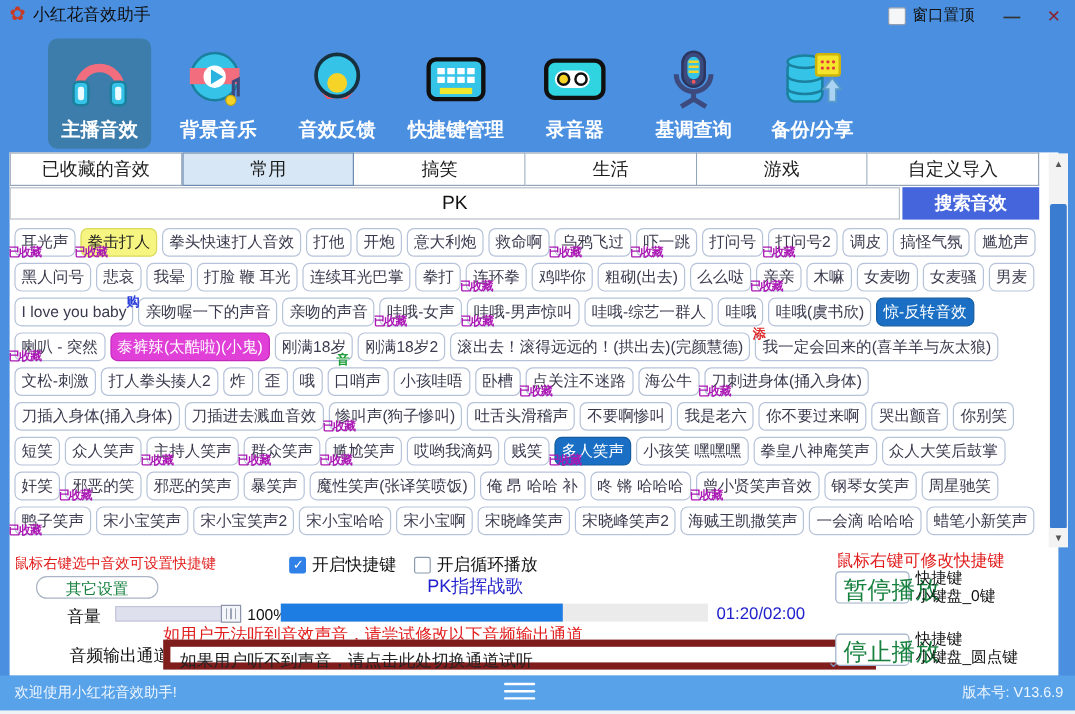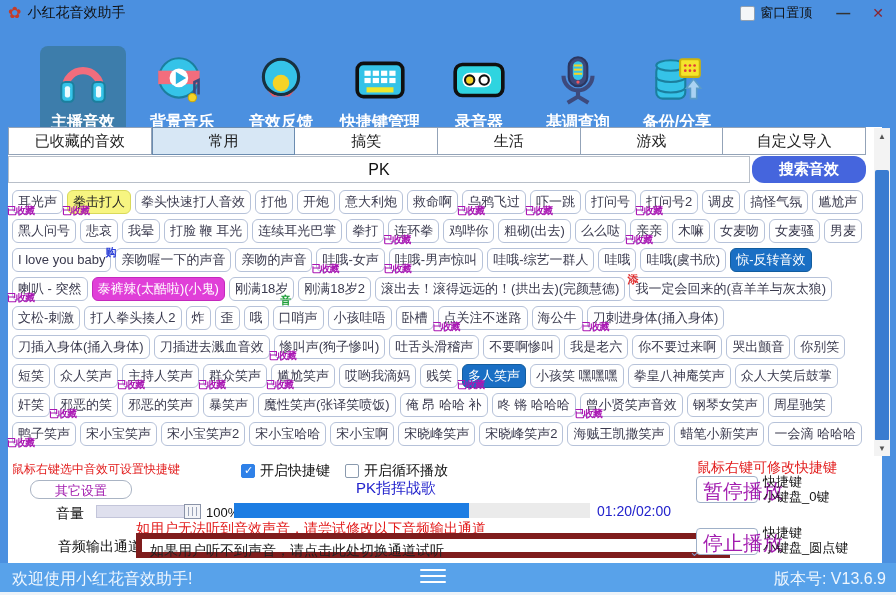--- a/index.html
+++ b/index.html
@@ -8,38 +8,38 @@
   
   .titlebar{height:26px;display:flex;align-items:center;padding:0 8px;gap:6px;}
   .flower{color:#c43c28;font-size:16px;line-height:1;}
   .title{font-size:14px;color:#101010;}
   .pin{margin-left:auto;display:flex;align-items:center;gap:5px;}
   .pinbox{width:13px;height:13px;background:#f4f6f8;border:1px solid #90a0b2;border-radius:2px;}
   .pinlabel{font-size:13px;color:#101010;}
   .winbtn{font-size:14px;font-weight:bold;color:#333;margin-left:18px;cursor:default;}
   .winbtn.close{color:#8a2430;margin-left:16px;margin-right:4px;}
   
-  .toolbar{position:absolute;top:46px;left:8px;display:flex;padding-left:32px;}
+  .toolbar{position:absolute;top:32px;left:8px;display:flex;padding-left:32px;}
   .tool{width:86px;margin-right:13px;height:92px;display:flex;flex-direction:column;
         align-items:center;padding-top:5px;border-radius:8px;box-sizing:border-box;}
   .tool.active{background:#3d7dab;}
   .ticon{width:58px;height:58px;display:block;}
   .tlabel{margin-top:3px;color:#fff;font-weight:bold;font-size:16px;white-space:nowrap;}
   
   .panel{position:absolute;left:8px;top:127px;width:874px;height:436px;background:#fff;}
   .tabs{height:28px;display:flex;width:858px;box-sizing:border-box;}
   .tab{flex:1;display:flex;align-items:center;justify-content:center;font-size:15px;color:#1c1c1c;
        background:#fff;border:1px solid #93a3b8;border-left:none;box-sizing:border-box;}
   .tab:first-child{border-left:1px solid #93a3b8;}
   .tab.active{background:#d7e7f5;border:1px solid #6b8cb0;}
   .search-row{height:27px;display:flex;margin-top:1px;width:858px;}
   .pk-box{flex:1;border:1px solid #b8bfc9;display:flex;align-items:center;justify-content:center;
           font-size:16px;color:#111;box-sizing:border-box;}
   .search-btn{width:114px;margin-left:2px;background:#4565dd;color:#fff;font-size:15px;
-          font-weight:bold;border:none;border-radius:12px;cursor:pointer;}
+          font-weight:bold;border:none;border-radius:0;cursor:pointer;}
   
   .grid{width:858px;padding:7px 0 0 4px;box-sizing:border-box;}
   .srow{display:flex;gap:4px;margin-bottom:5px;align-items:flex-start;}
   .sbtn{position:relative;height:24px;line-height:22px;padding:0 5px;font-size:13px;color:#3a3a4e;
         background:#fff;border:1px solid #b6c2d9;border-radius:6px;white-space:nowrap;
         font-family:inherit;cursor:pointer;flex:0 0 auto;}
   .sbtn.yellow{background:#f7f581;border-color:#d9d95a;color:#222;}
   .sbtn.magenta{background:#e03fd8;border-color:#c428bc;color:#fff;}
   .sbtn.blue{background:#1a6fc4;border-color:#135d9e;color:#fff;}
   .fav{position:absolute;left:-6px;bottom:-9px;font-size:10px;font-weight:bold;color:#aa17b4;
@@ -55,36 +55,36 @@
   
   .controls{position:absolute;left:0;top:331px;width:874px;height:105px;font-size:14px;color:#111;}
   .abs{position:absolute;white-space:nowrap;}
   .red{color:#e21b1b;}
   .bluetext{color:#2222cc;}
   .cbrow{display:flex;align-items:center;gap:5px;}
   .cbx{width:14px;height:14px;border:1px solid #8a9aae;background:#fff;display:inline-block;
        position:relative;border-radius:2px;box-sizing:border-box;}
   .cbx.checked{background:#2f81e8;border-color:#2f81e8;}
   .cbx.checked::after{content:"✓";color:#fff;font-size:11px;font-weight:bold;position:absolute;left:2px;top:-1px;}
-  .softbtn{background:#fff;border:1px solid #aab4c4;color:#a21caf;font-family:inherit;cursor:pointer;}
+  .softbtn{background:#fff;border:1px solid #aab4c4;color:#15803d;font-family:inherit;cursor:pointer;}
   .other-btn{left:22px;top:22px;width:102px;height:19px;border-radius:9px;font-size:13px;}
   .play-btn{width:62px;height:27px;border-radius:4px;font-size:20px;border-color:#9fb0c8;}
   .hotkey{font-size:13px;line-height:15px;color:#111;}
   .vol-track{left:88px;top:47px;width:102px;height:11px;background:#dfe0ee;border:1px solid #c3c5da;}
   .vol-thumb{position:absolute;right:-2px;top:-2px;width:15px;height:13px;background:#f4f5f8;
        border:1px solid #8a93a8;background-image:repeating-linear-gradient(90deg,#9aa3b8 0 1px,transparent 1px 4px);
        background-position:3px 2px;background-size:9px 9px;background-repeat:no-repeat;}
   .progress{left:226px;top:45px;width:356px;height:15px;background:#ebebeb;}
   .pfill{height:100%;background:#1d7de3;width:66%;}
   .dropdown{left:128px;top:75px;width:594px;height:25px;border:6px solid #7f1d1d;box-sizing:border-box;
        font-size:14px;color:#222;line-height:23px;padding-left:8px;background:#fff;cursor:pointer;}
   .chev{position:absolute;right:24px;top:1px;color:#7f99c8;font-size:13px;}
   
   .statusbar{position:absolute;left:0;top:563px;width:896px;height:29px;background:#58a2ea;
-       color:#eef6fe;font-size:16px;}
+       color:#eef6fe;font-size:12px;}
   .statusbar .abs{top:6px;}
   .burger{left:420px;top:7px;width:26px;display:flex;flex-direction:column;gap:4px;cursor:pointer;}
   .burger i{display:block;height:2px;background:#fff;border-radius:1px;}
   .bottom-strip{position:absolute;top:592px;left:0;width:896px;height:4px;background:#eef3f8;}
 </style>
 </head>
 <body>
 
 <div class="titlebar">
   <span class="flower">✿</span>
@@ -310,22 +310,22 @@
       </div>
       <div class="srow">
         <button class="sbtn">鸭子笑声<span class="fav">已收藏</span></button>
         <button class="sbtn">宋小宝笑声</button>
         <button class="sbtn">宋小宝笑声2</button>
         <button class="sbtn">宋小宝哈哈</button>
         <button class="sbtn">宋小宝啊</button>
         <button class="sbtn">宋晓峰笑声</button>
         <button class="sbtn">宋晓峰笑声2</button>
         <button class="sbtn">海贼王凯撒笑声</button>
+        <button class="sbtn">一会滴 哈哈哈</button>
         <button class="sbtn">蜡笔小新笑声</button>
-        <button class="sbtn">一会滴 哈哈哈</button>
       </div>
     </div>
 
   <div class="controls">
     <span class="abs red" style="left:4px;top:3px;font-size:12px;">鼠标右键选中音效可设置快捷键</span>
     <span class="abs cbrow" style="left:233px;top:4px;">
       <span class="cbx checked"></span>
       <span>开启快捷键</span>
     </span>
     <span class="abs cbrow" style="left:337px;top:4px;font-family:Liberation Serif, serif;">

